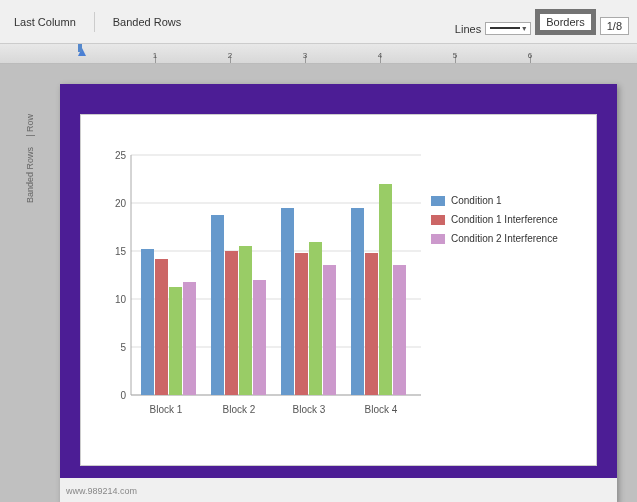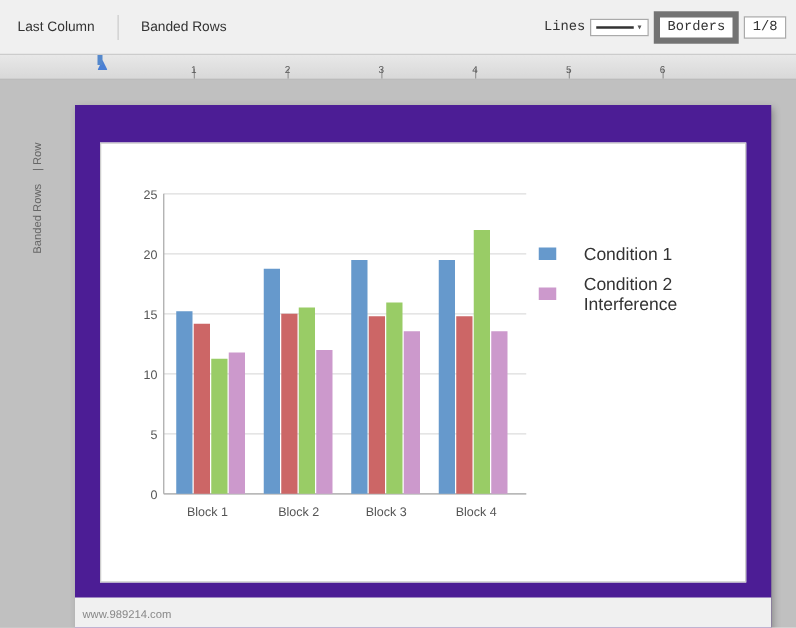--- a/index.html
+++ b/index.html
@@ -28,24 +28,23 @@
       cursor: pointer;
     }
     .toolbar-separator {
       width: 1px;
       height: 20px;
       background: #ccc;
       margin: 0 4px;
     }
     .toolbar-lines-group {
       display: flex;
-      align-items: center;
+      align-items: flex-end;
       gap: 4px;
       margin-left: auto;
-      font-family: Liberation Mono, monospace;
     }
     .toolbar-lines-label {
       font-size: 11px;
       color: #333;
     }
     .toolbar-lines-dropdown {
       display: flex;
       align-items: center;
       border: 1px solid #aaa;
       background: white;
@@ -148,22 +147,22 @@
     .legend {
       display: flex;
       flex-direction: column;
       gap: 8px;
       margin-left: 10px;
       padding-top: 60px;
     }
     .legend-item {
       display: flex;
       align-items: center;
-      gap: 22px;
-      font-size: 14px;
+      gap: 6px;
+      font-size: 10px;
       color: #333;
     }
     .legend-swatch {
       width: 14px;
       height: 10px;
       flex-shrink: 0;
     }
 
     
     .url-bar {
@@ -278,20 +277,24 @@
           <text x="218" y="278" text-anchor="middle" font-size="10" fill="#555">Block 3</text>
           <text x="290" y="278" text-anchor="middle" font-size="10" fill="#555">Block 4</text>
         </svg>
 
         <div class="legend">
           <div class="legend-item">
             <div class="legend-swatch" style="background:#6699cc;"></div>
             <span>Condition 1</span>
           </div>
           <div class="legend-item">
+            <div class="legend-swatch" style="background:#cc6666;"></div>
+            <span>Condition 1 Interference</span>
+          </div>
+          <div class="legend-item">
             <div class="legend-swatch" style="background:#cc99cc;"></div>
             <span>Condition 2 Interference</span>
           </div>
         </div>
       </div>
     </div>
 
     <div class="url-bar">
       <span>www.989214.com</span>
     </div>

